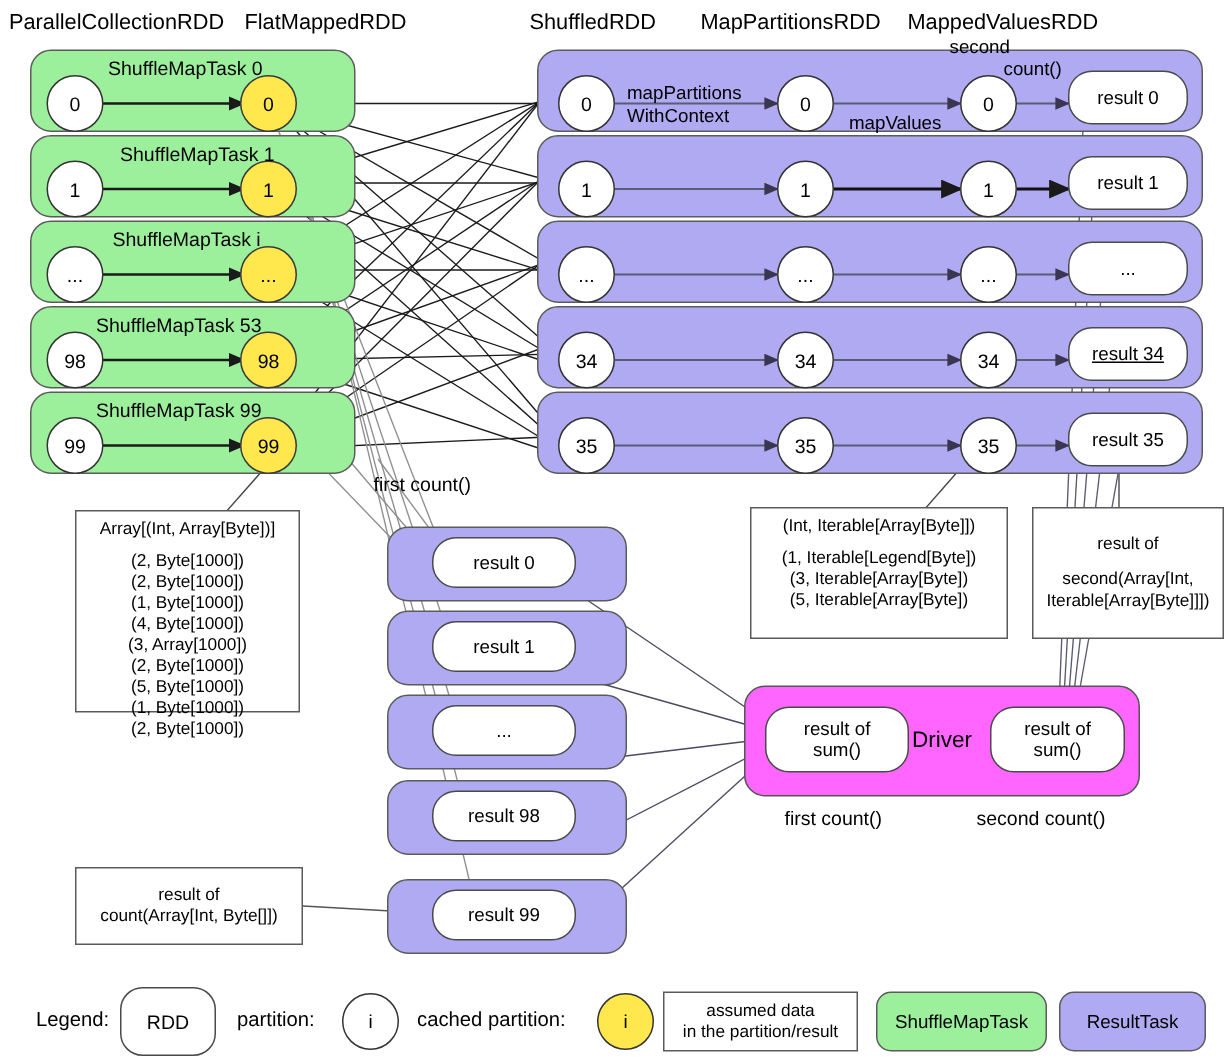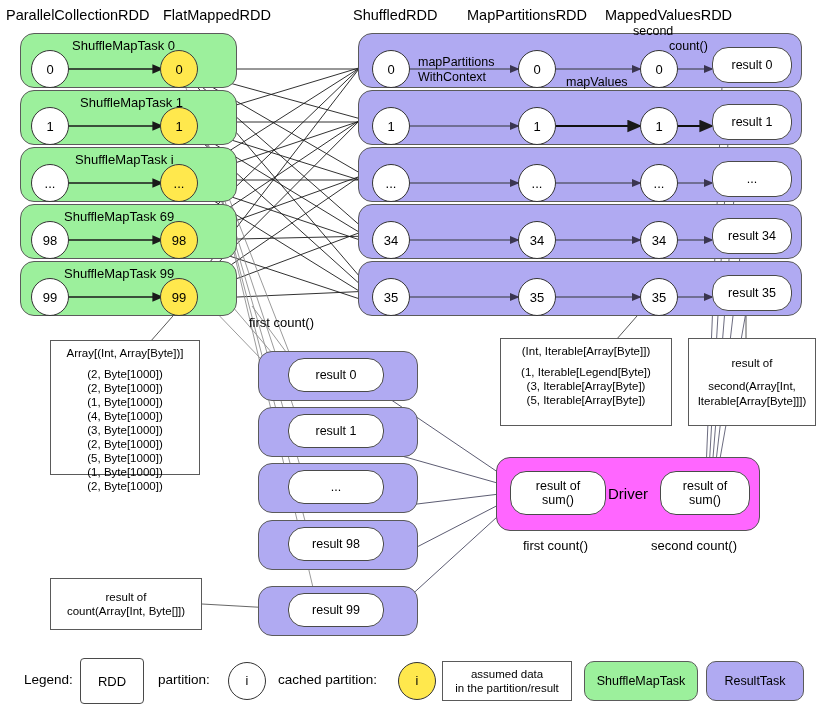--- a/index.html
+++ b/index.html
@@ -41,21 +41,21 @@
   .note .hdr{margin-bottom:7px;}
   .note .row{white-space:nowrap;}
 
   
   .ftxt{position:absolute;font-size:13px;white-space:nowrap;z-index:30;}
   .ftxt.op{font-size:12.5px;}
 
   
   .legend{position:absolute;left:0;top:655px;width:820px;height:50px;z-index:30;}
   .lg-label{position:absolute;font-size:13.5px;white-space:nowrap;}
-  .lg-rdd{position:absolute;border:1.5px solid #4a4a4a;border-radius:4px;background:#fff;
+  .lg-rdd{position:absolute;border:1.5px solid #4a4a4a;border-radius:15px;background:#fff;
           display:flex;align-items:center;justify-content:center;font-size:13px;}
   .lg-circ{position:absolute;border:1.5px solid #333;border-radius:50%;background:#fff;
            display:flex;align-items:center;justify-content:center;font-size:12.5px;}
   .lg-circ.y{background:#ffe84d;}
   .lg-box{position:absolute;border:1.5px solid #5a5a5a;background:#fff;
           display:flex;flex-direction:column;align-items:center;justify-content:center;
           font-size:11.5px;line-height:1.25;}
   .lg-tag{position:absolute;border:1px solid #5b5b5b;border-radius:10px;
           display:flex;align-items:center;justify-content:center;font-size:12.5px;}
   .lg-tag.green{background:#9cf09c;}
@@ -168,21 +168,21 @@
       <path d="M66,126 L162,126" marker-end="url(#ah)"></path>
       <path d="M66,183 L162,183" marker-end="url(#ah)"></path>
       <path d="M66,240 L162,240" marker-end="url(#ah)"></path>
       <path d="M66,297 L162,297" marker-end="url(#ah)"></path>
     </g>
   </svg>
 
   <div class="ftxt" style="left:72px;top:38px;">ShuffleMapTask 0</div>
   <div class="ftxt" style="left:80px;top:95px;">ShuffleMapTask 1</div>
   <div class="ftxt" style="left:75px;top:152px;">ShuffleMapTask i</div>
-  <div class="ftxt" style="left:64px;top:209px;">ShuffleMapTask 69</div>
+  <div class="ftxt" style="left:64px;top:209px;">ShuffleMapTask 53</div>
   <div class="ftxt" style="left:64px;top:266px;">ShuffleMapTask 99</div>
 
   <div class="node" style="left:31px;top:50px;width:38px;height:38px;">0</div>
   <div class="node" style="left:31px;top:107px;width:38px;height:38px;">1</div>
   <div class="node" style="left:31px;top:164px;width:38px;height:38px;">...</div>
   <div class="node" style="left:31px;top:221px;width:38px;height:38px;">98</div>
   <div class="node" style="left:31px;top:278px;width:38px;height:38px;">99</div>
 
   <div class="node cached" style="left:160px;top:50px;width:38px;height:38px;">0</div>
   <div class="node cached" style="left:160px;top:107px;width:38px;height:38px;">1</div>
@@ -240,21 +240,21 @@
 
   <div class="node" style="left:640px;top:50px;width:38px;height:38px;">0</div>
   <div class="node" style="left:640px;top:107px;width:38px;height:38px;">1</div>
   <div class="node" style="left:640px;top:164px;width:38px;height:38px;">...</div>
   <div class="node" style="left:640px;top:221px;width:38px;height:38px;">34</div>
   <div class="node" style="left:640px;top:278px;width:38px;height:38px;">35</div>
 
   <div class="pill" style="left:712px;top:47px;width:80px;height:36px;">result 0</div>
   <div class="pill" style="left:712px;top:104px;width:80px;height:36px;">result 1</div>
   <div class="pill" style="left:712px;top:161px;width:80px;height:36px;">...</div>
-  <div class="pill" style="left:712px;top:218px;width:80px;height:36px;">result 34</div>
+  <div class="pill" style="left:712px;top:218px;width:80px;height:36px;text-decoration:underline;">result 34</div>
   <div class="pill" style="left:712px;top:275px;width:80px;height:36px;">result 35</div>
 
   <div class="band blue" style="left:258px;top:351px;width:158px;height:48px;"></div>
   <div class="band blue" style="left:258px;top:407px;width:158px;height:48px;"></div>
   <div class="band blue" style="left:258px;top:463px;width:158px;height:48px;"></div>
   <div class="band blue" style="left:258px;top:520px;width:158px;height:48px;"></div>
   <div class="band blue" style="left:258px;top:586px;width:158px;height:48px;"></div>
 
   <div class="pill" style="left:288px;top:358px;width:96px;height:34px;">result 0</div>
   <div class="pill" style="left:288px;top:414px;width:96px;height:34px;">result 1</div>
@@ -276,21 +276,21 @@
   <div class="ftxt" style="left:651px;top:538px;">second count()</div>
 
   <div class="ftxt" style="left:249px;top:315px;">first count()</div>
 
   <div class="note" style="left:50px;top:340px;width:150px;height:135px;">
     <div class="hdr">Array[(Int, Array[Byte])]</div>
     <div class="row">(2, Byte[1000])</div>
     <div class="row">(2, Byte[1000])</div>
     <div class="row">(1, Byte[1000])</div>
     <div class="row">(4, Byte[1000])</div>
-    <div class="row">(3, Byte[1000])</div>
+    <div class="row">(3, Array[1000])</div>
     <div class="row">(2, Byte[1000])</div>
     <div class="row">(5, Byte[1000])</div>
     <div class="row">(1, Byte[1000])</div>
     <div class="row">(2, Byte[1000])</div>
   </div>
 
   <div class="note" style="left:500px;top:338px;width:172px;height:88px;">
     <div class="hdr">(Int, Iterable[Array[Byte]])</div>
     <div class="row">(1, Iterable[Legend[Byte])</div>
     <div class="row">(3, Iterable[Array[Byte])</div>

